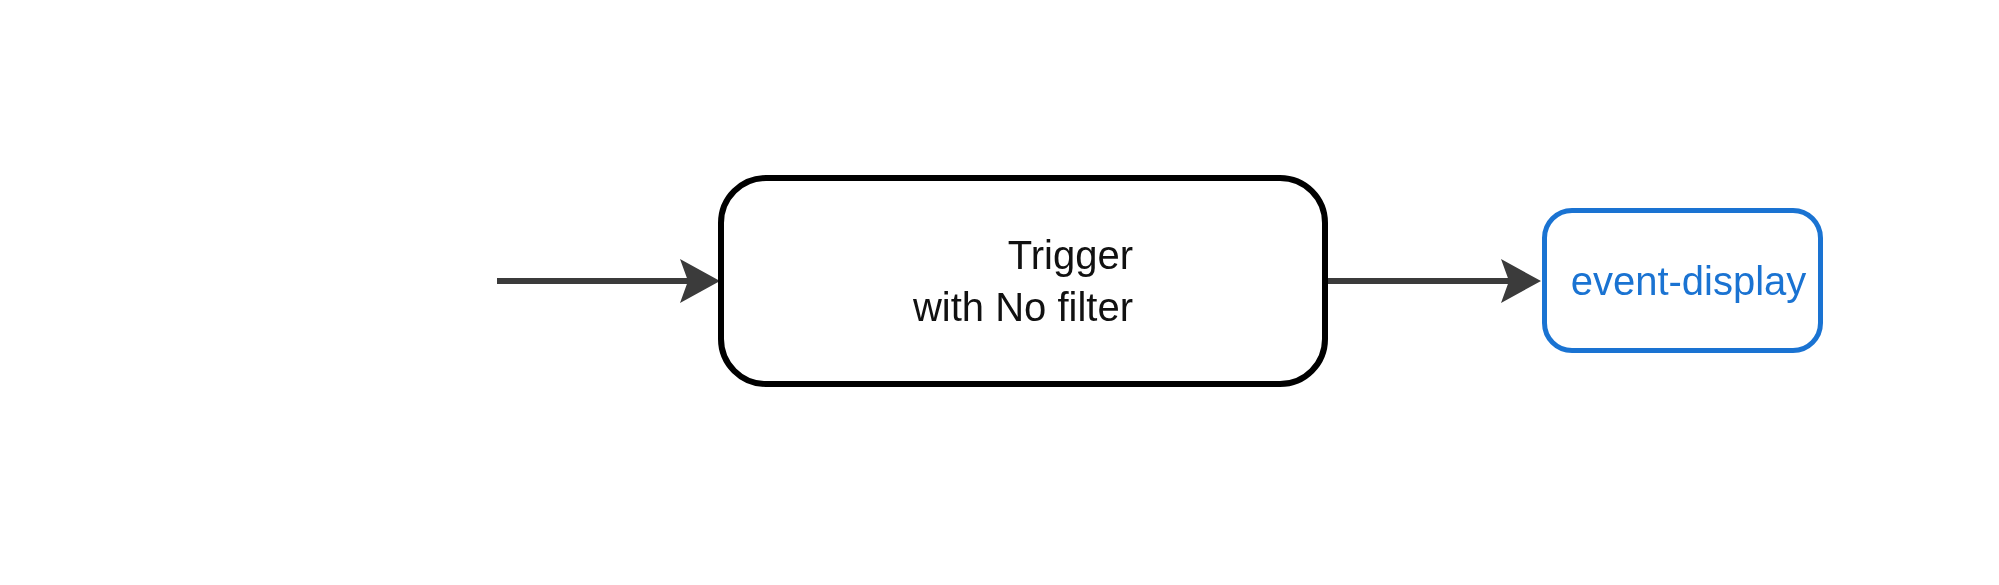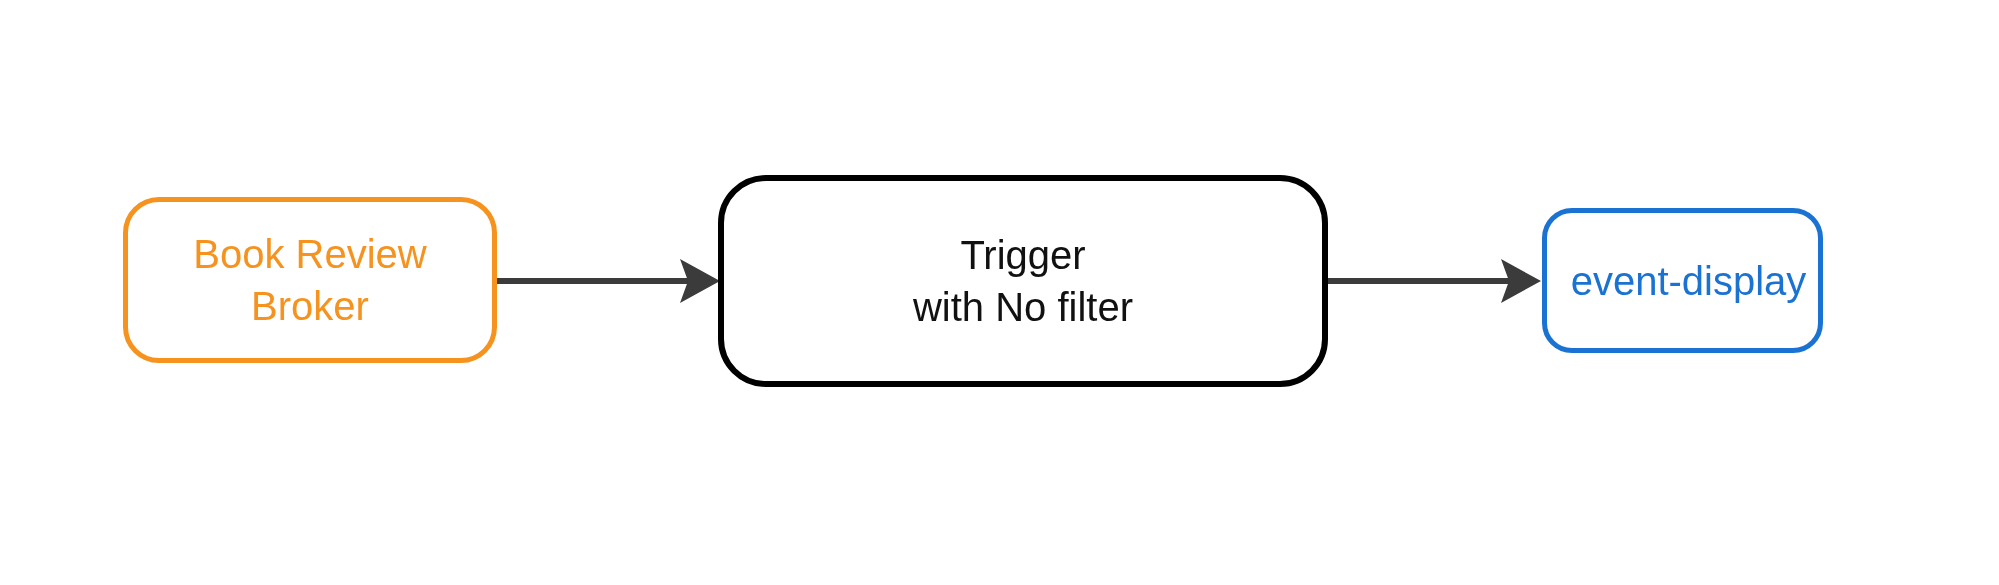--- a/index.html
+++ b/index.html
@@ -41,20 +41,21 @@
     left: 123px; top: 197px; width: 374px; height: 166px;
     border: 5px solid #F6921E;
     border-radius: 36px;
     color: #F6921E;
   }
   .node-trigger {
     left: 718px; top: 175px; width: 610px; height: 212px;
     border: 6px solid #000000;
     border-radius: 48px;
     color: #111111;
+    text-align: right;
   }
   .node-event {
     left: 1542px; top: 208px; width: 281px; height: 145px;
     border: 5px solid #1A73D2;
     border-radius: 30px;
     color: #1A73D2;
     padding-left: 12px;
   }
 </style>
 </head>
@@ -66,24 +67,20 @@
     <g>
       <line x1="497" y1="281" x2="688" y2="281" stroke-width="6" stroke="#3B3B3B"></line>
       <polygon points="720,281 680,259 688,281 680,303" fill="#3B3B3B"></polygon>
     </g>
     <g>
       <line x1="1328" y1="281" x2="1509" y2="281" stroke-width="6" stroke="#3B3B3B"></line>
       <polygon points="1541,281 1501,259 1509,281 1501,303" fill="#3B3B3B"></polygon>
     </g>
   </svg>
 
-  <div class="node node-broker">
-    <span class="label">Book Review
-Broker</span>
-  </div>
 
   <div class="node node-trigger">
     <span class="label">Trigger
 with No filter</span>
   </div>
 
   <div class="node node-event">
     <span class="label">event-display</span>
   </div>
 

